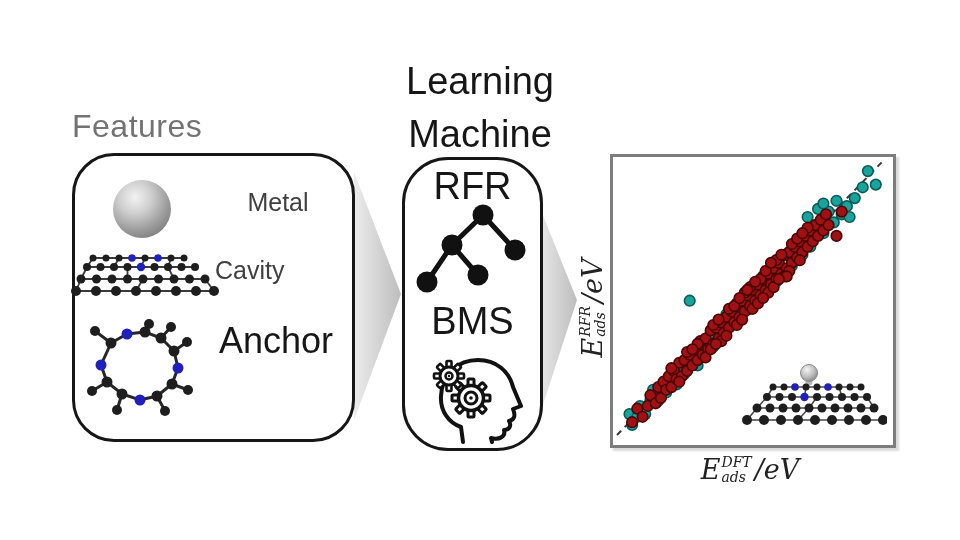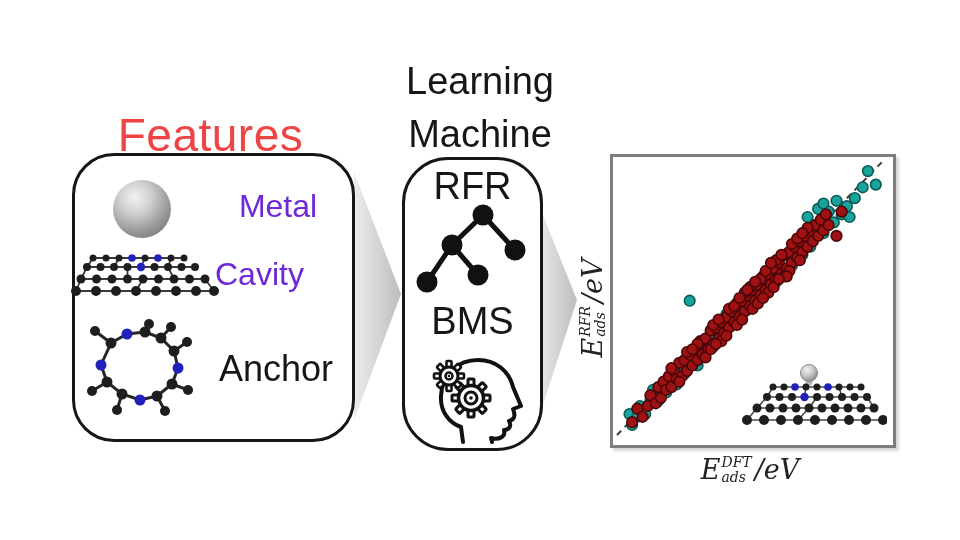--- a/index.html
+++ b/index.html
@@ -1,21 +1,21 @@
 <!DOCTYPE html>
 <html><head>
 <meta charset="utf-8">
 <style>
   html,body{margin:0;padding:0;background:#fff;}
   #canvas{position:relative;width:960px;height:540px;background:#ffffff;overflow:hidden;
           font-family:"Liberation Sans",sans-serif;color:#161616;}
   .abs{position:absolute;}
-  .panel-title{font-size:46px;letter-spacing:0.5px;text-align:center;color:#ef4444;}
+  .panel-title{font-size:32px;letter-spacing:0.5px;text-align:left;color:#737373;}
   .rbox{position:absolute;background:#fff;border:3px solid #161616;z-index:2;}
-  .flabel{font-size:32px;color:#6d28d9;}
+  .flabel{font-size:25px;color:#404040;}
   svg{overflow:visible;display:block;}
   
   #features-box{left:72px;top:153px;width:277px;height:283px;border-radius:42px;}
   #metal-sphere{left:38px;top:24px;width:58px;height:58px;border-radius:50%;
      background:radial-gradient(circle at 38% 30%, #f2f2f2 0%, #cfcfcf 30%, #9a9a9a 62%, #757575 88%, #686868 100%);}
   
   #ml-title{left:390px;top:55px;width:180px;line-height:53px;font-size:38px;text-align:center;}
   #ml-box{left:402px;top:157px;width:135px;height:288px;border-radius:46px;}
   .ml-word{font-size:38px;text-align:center;width:100%;}
   
@@ -141,21 +141,21 @@
           <circle cx="32" cy="87" r="5"></circle>
           <circle cx="7" cy="68" r="5"></circle>
       </g>
       <g fill="#2020bb">
         <circle cx="42" cy="11" r="5.5"></circle>
           <circle cx="93" cy="45" r="5.5"></circle>
           <circle cx="55" cy="77" r="5.5"></circle>
           <circle cx="16" cy="42" r="5.5"></circle>
       </g>
     </svg>
-    <div class="abs" style="left:126px;top:186px;width:150px;text-align:center;font-size:36px;line-height:53px;">
+    <div class="abs" style="left:126px;top:158px;width:150px;text-align:center;font-size:36px;line-height:53px;">
       <div>Anchor</div>
     </div>
   </div>
 
   <div class="abs" id="ml-title" style="z-index:2;">
     <div>Learning</div>
     <div>Machine</div>
   </div>
 
   <div class="rbox" id="ml-box">

